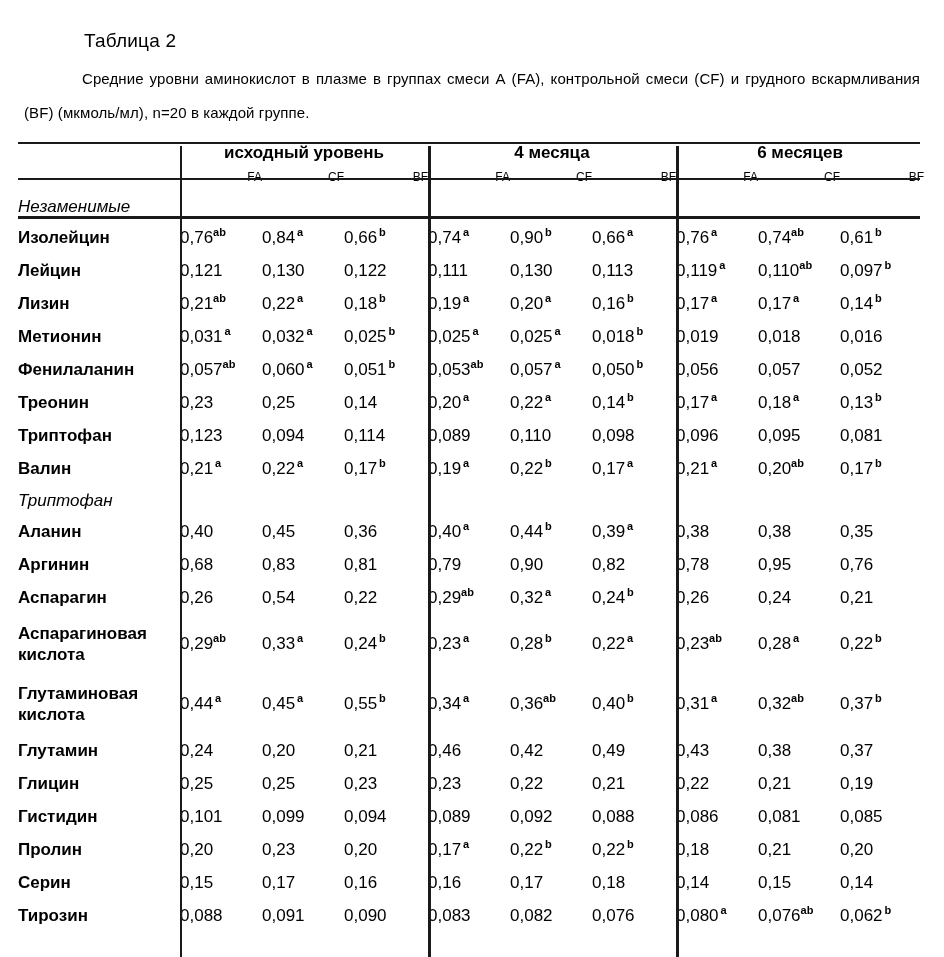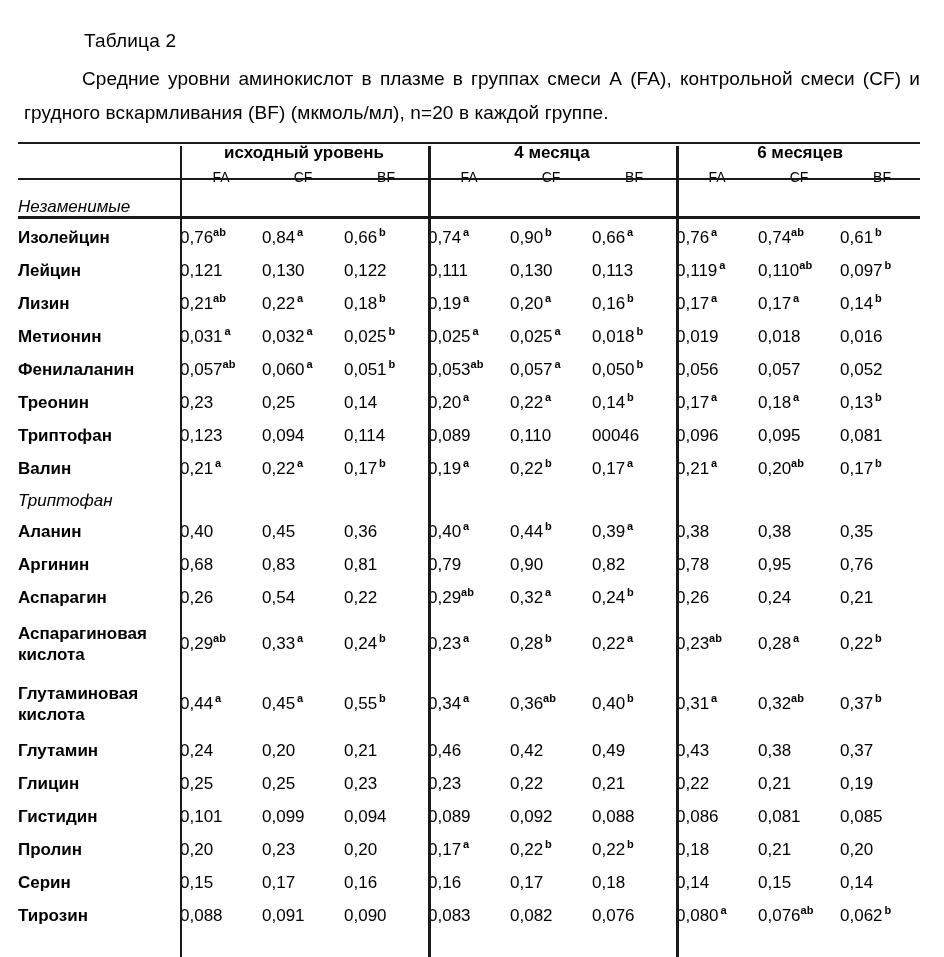--- a/index.html
+++ b/index.html
@@ -21,21 +21,21 @@
   #caption-block {
     padding: 24px 24px 0 24px;
   }
   #table-label {
     font-size: 19px;
     font-weight: 400;
     margin: 6px 0 0 60px;
     letter-spacing: .2px;
   }
   #caption-paragraph {
-    font-size: 19px;
+    font-size: 15px;
     line-height: 34px;
     text-align: justify;
     text-justify: inter-word;
     margin: 10px 0 0 0;
     padding-left: 0;
     letter-spacing: .1px;
   }
   #caption-paragraph .indent-lead { padding-left: 58px; }
 
   
@@ -64,23 +64,23 @@
   tr.group-head th {
     font-size: 17px;
     font-weight: bold;
     text-align: center;
     height: 21px;
     padding-bottom: 2px;
   }
   tr.group-head th.spacer { border: 0; }
 
   tr.sub-head th {
-    font-size: 14px;
+    font-size: 12px;
     font-weight: normal;
-    text-align: center;
+    text-align: right;
     height: 28px;
     padding-left: 10px;
   }
 
   
   .hr-line {
     position: absolute;
     left: 0;
     width: 902px;
     background: #1a1a1a;
@@ -255,21 +255,21 @@
           <td class="val sup-gap">0,18<sup>a</sup></td>
           <td class="val sup-gap">0,13<sup>b</sup></td>
         </tr>
         <tr class="data-row">
           <td class="amino-name">Триптофан</td>
           <td class="val">0,123</td>
           <td class="val">0,094</td>
           <td class="val">0,114</td>
           <td class="val">0,089</td>
           <td class="val">0,110</td>
-          <td class="val">00046</td>
+          <td class="val">0,098</td>
           <td class="val">0,096</td>
           <td class="val">0,095</td>
           <td class="val">0,081</td>
         </tr>
         <tr class="data-row">
           <td class="amino-name">Валин</td>
           <td class="val sup-gap">0,21<sup>a</sup></td>
           <td class="val sup-gap">0,22<sup>a</sup></td>
           <td class="val sup-gap">0,17<sup>b</sup></td>
           <td class="val sup-gap">0,19<sup>a</sup></td>

